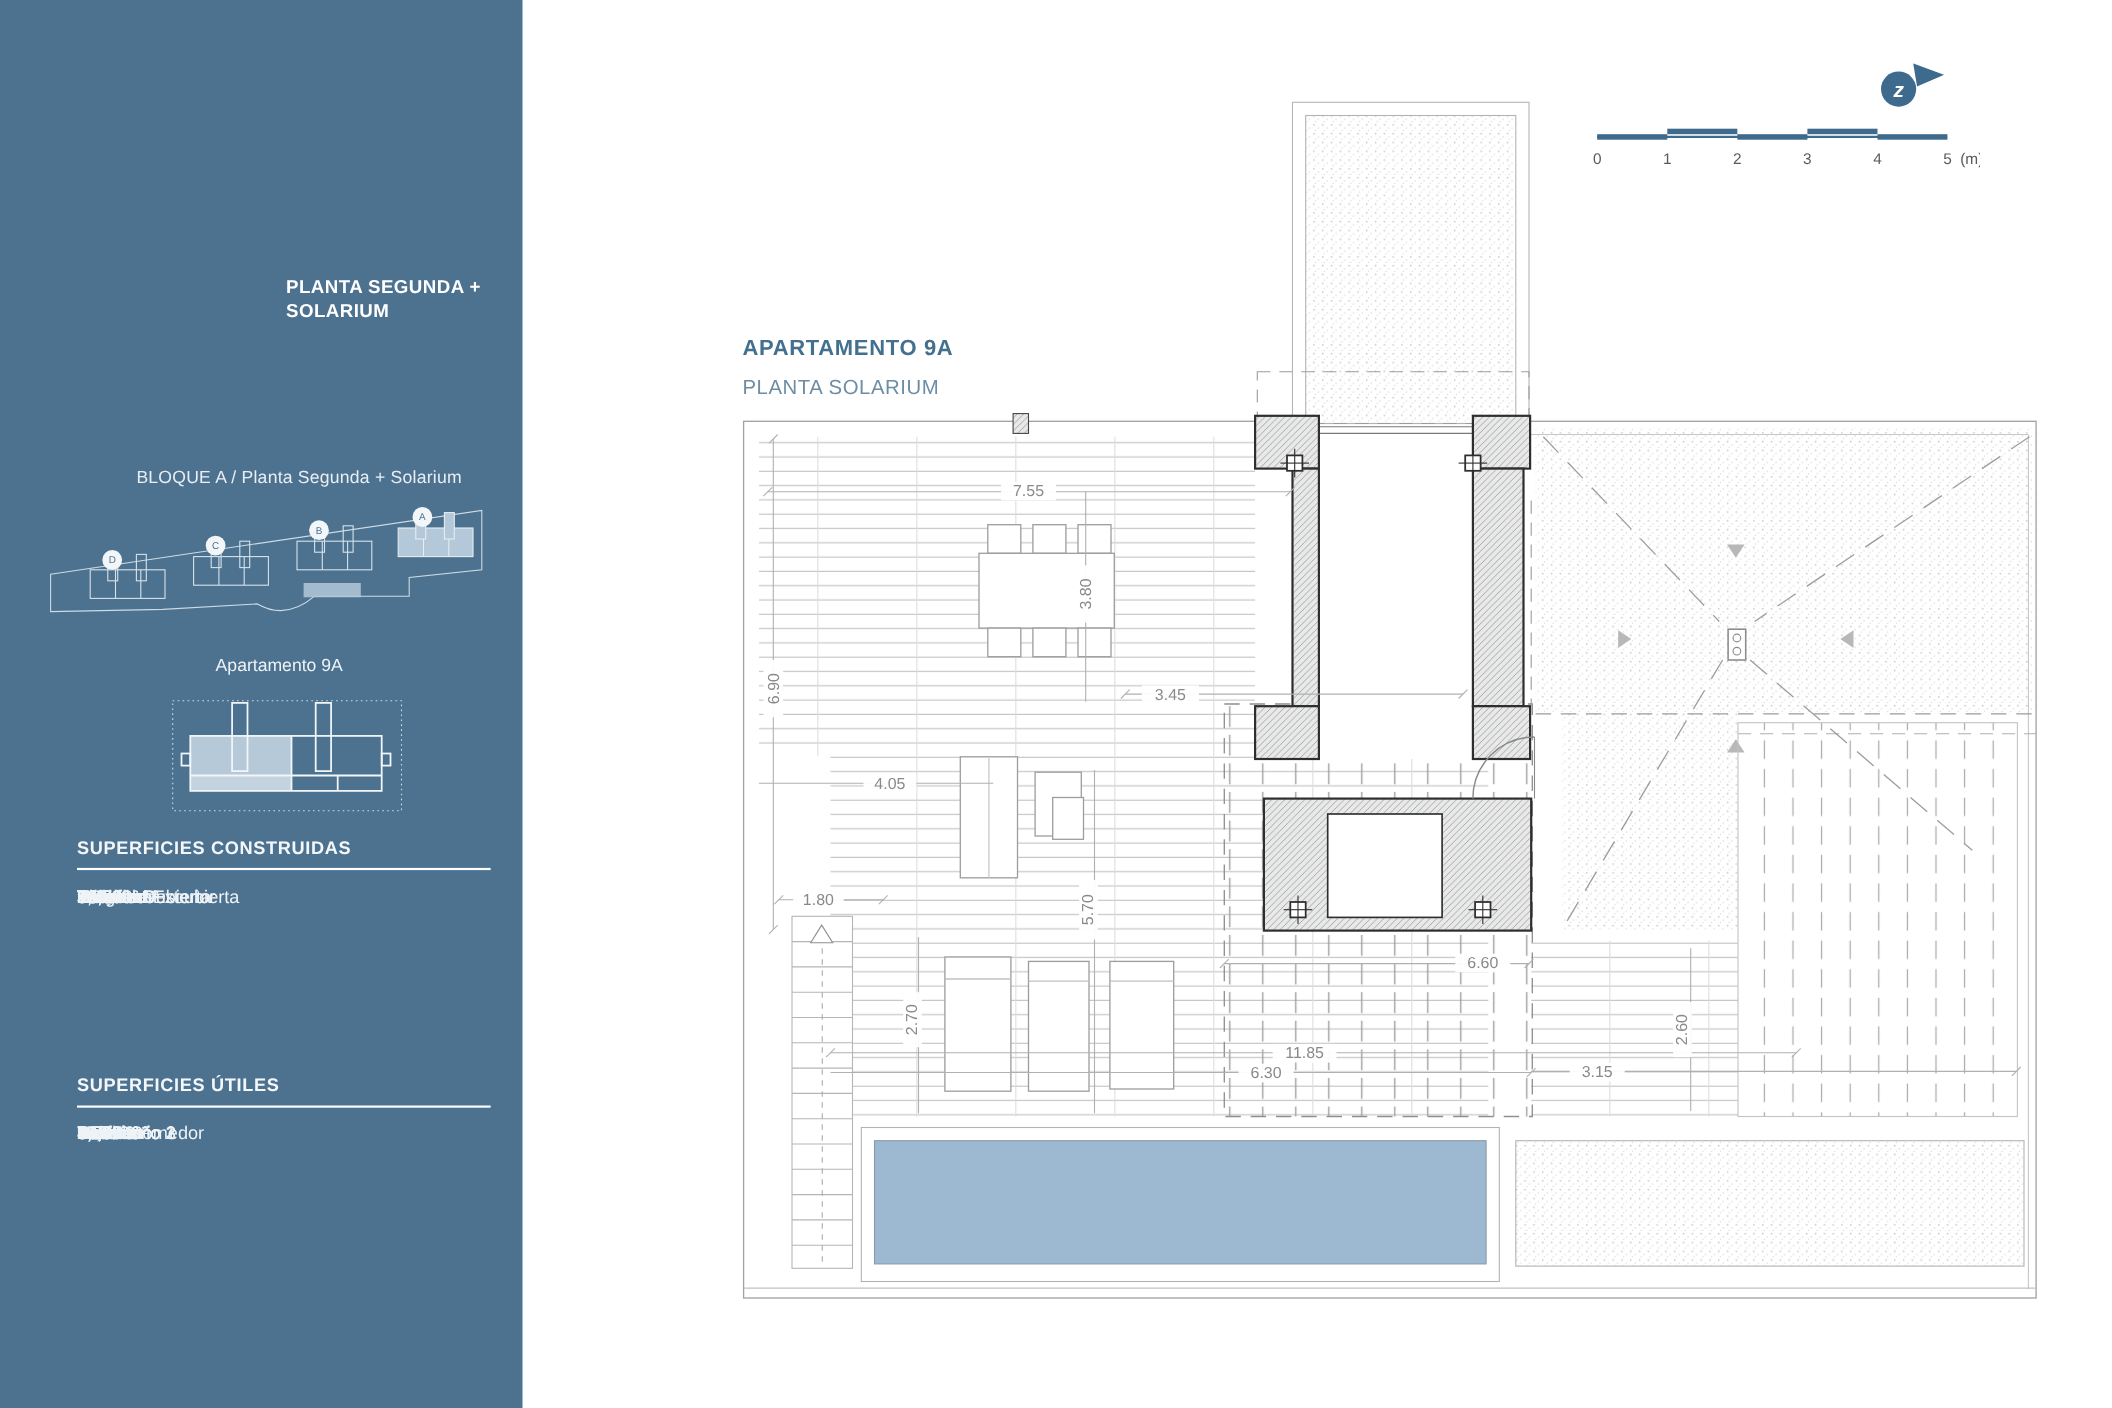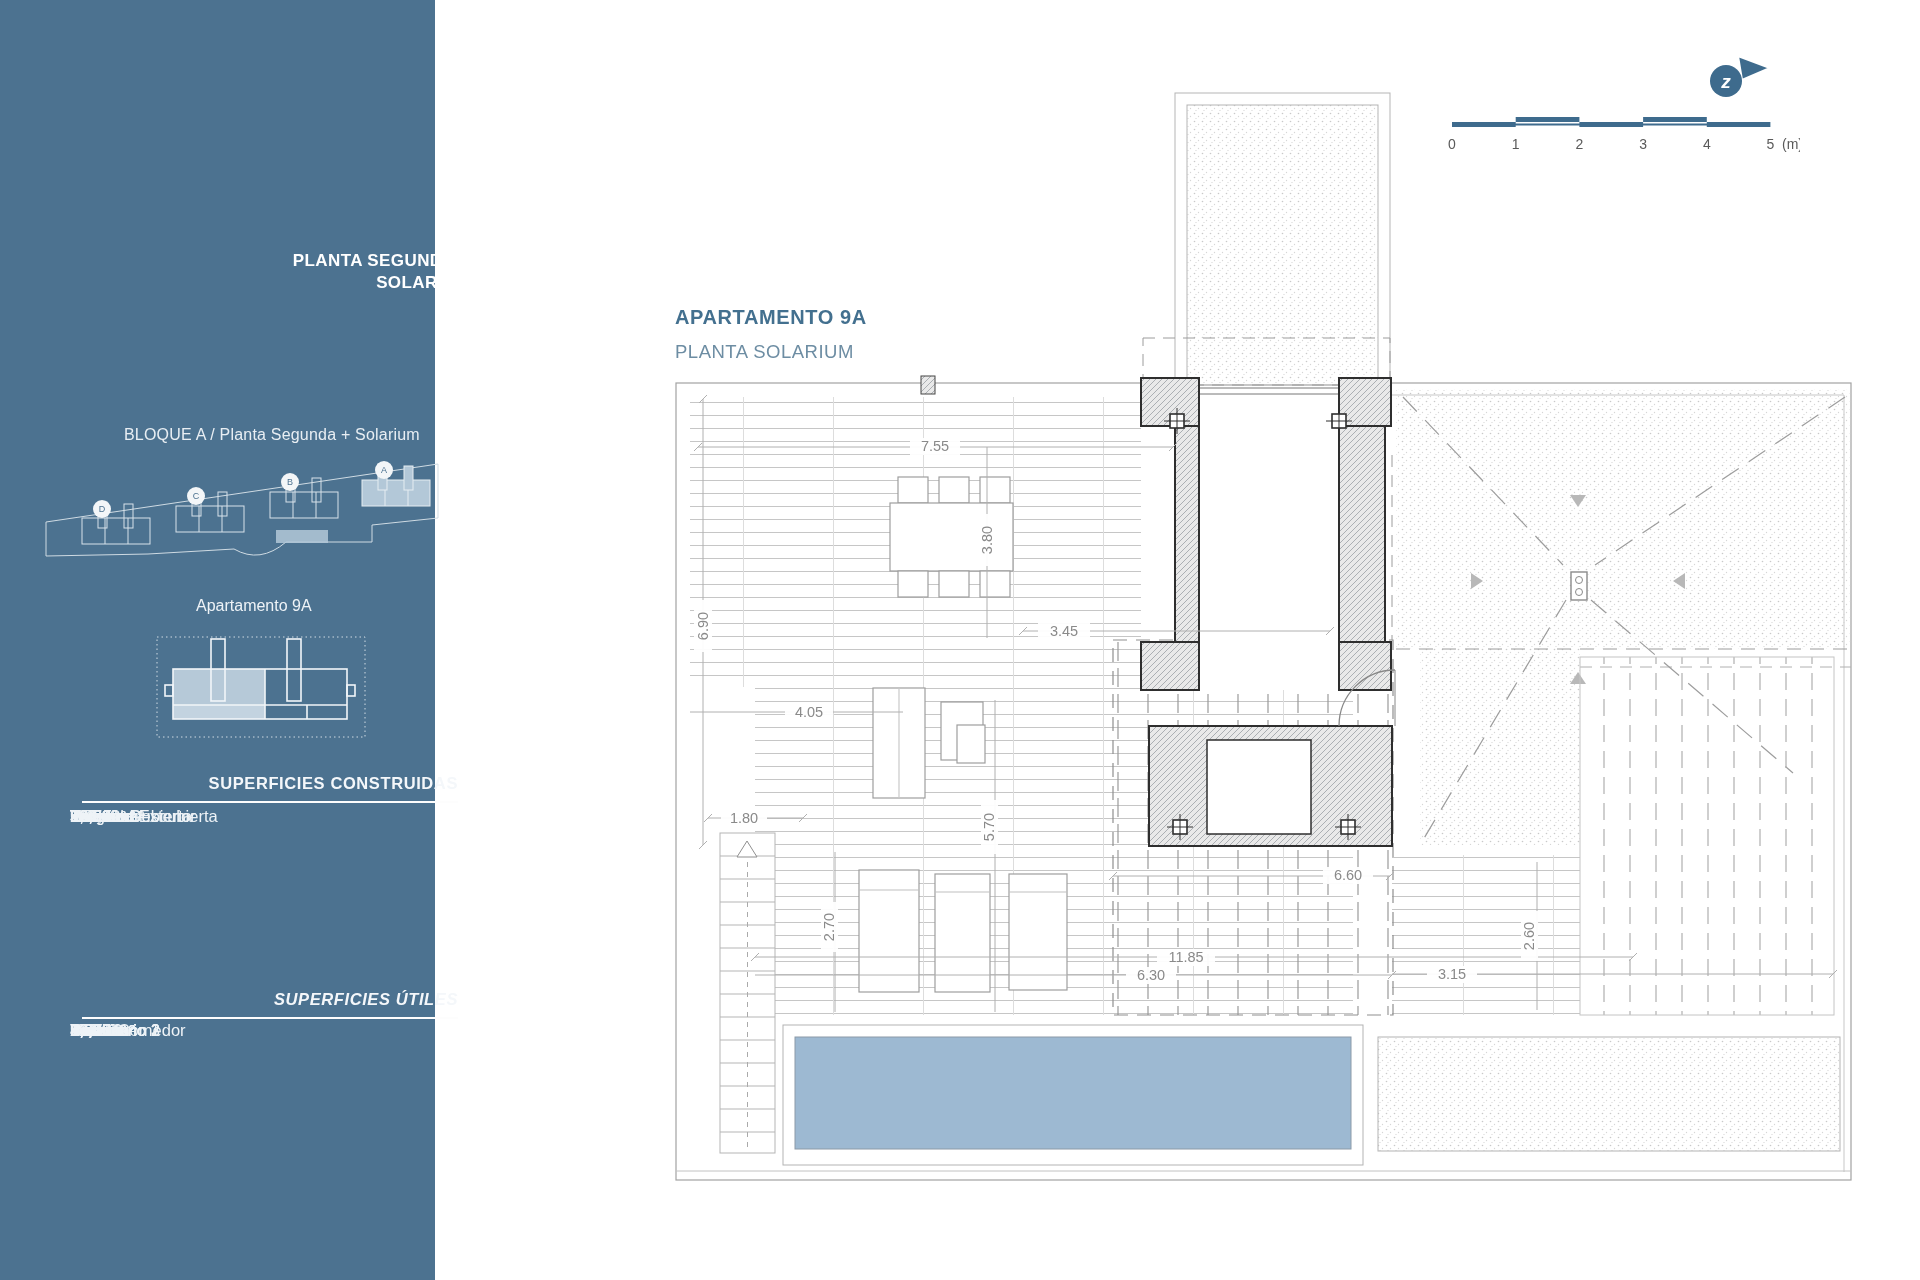--- a/index.html
+++ b/index.html
@@ -1,30 +1,30 @@
 <!DOCTYPE html>
 <html><head>
 <meta charset="utf-8">
 <style>
   html,body{margin:0;padding:0;background:#fff;}
   body{width:1920px;height:1280px;overflow:hidden;font-family:"Liberation Sans","DejaVu Sans",sans-serif;}
   #page{position:absolute;left:0;top:0;width:1920px;height:1280px;background:#ffffff;}
 
   
-  .sidebar{position:absolute;left:0;top:0;width:435px;height:1280px;background:#4c7290;color:#fff;text-align:right;}
+  .sidebar{position:absolute;left:0;top:0;width:475px;height:1280px;background:#4c7290;color:#fff;}
   .sidebar *{position:absolute;}
   .sb-title{left:260px;top:250px;width:210px;font-size:17px;font-weight:bold;letter-spacing:.4px;line-height:1.32;margin:0;color:#fff;}
   .sb-features{left:260px;top:317px;font-size:16px;line-height:1.3;color:#eef3f7;letter-spacing:.3px;}
   .sb-features div{position:static;}
   .sb-block-label{left:124px;top:426px;font-size:16px;color:#e8eef3;white-space:nowrap;letter-spacing:.2px;}
   .site-svg{left:40px;top:452px;width:405px;height:126px;}
   .sb-apartment{left:196px;top:597px;font-size:16px;color:#eef3f7;}
   .unit-svg{left:155px;top:627px;width:212px;height:120px;}
-  .sb-sec{left:70px;top:762px;width:376px;font-size:16.5px;font-weight:600;letter-spacing:.6px;border-bottom:2px solid #fdfdfd;padding-bottom:8px;margin:12px;color:#f4f7fa;}
-  .sb-sec2{top:978px;font-style:italic;}
+  .sb-sec{left:70px;top:762px;width:376px;font-size:16.5px;font-weight:600;letter-spacing:.6px;border-bottom:2px solid #fdfdfd;padding-bottom:8px;margin:0;color:#f4f7fa;}
+  .sb-sec2{top:978px;}
   .sb-table{left:70px;width:376px;font-size:16.5px;color:#eef3f7;}
   .sb-table1{top:806px;}
   .sb-table2{top:1020px;}
   .sb-table .row{position:static;display:flex;justify-content:space-between;line-height:20.6px;}
   .sb-table .lbl{white-space:nowrap;}
   .sb-table .val{white-space:nowrap;}
 
   
   .main-title{position:absolute;left:675px;top:306px;}
   .main-title h1{margin:0;font-size:20px;font-weight:bold;letter-spacing:.6px;color:#43708f;}

